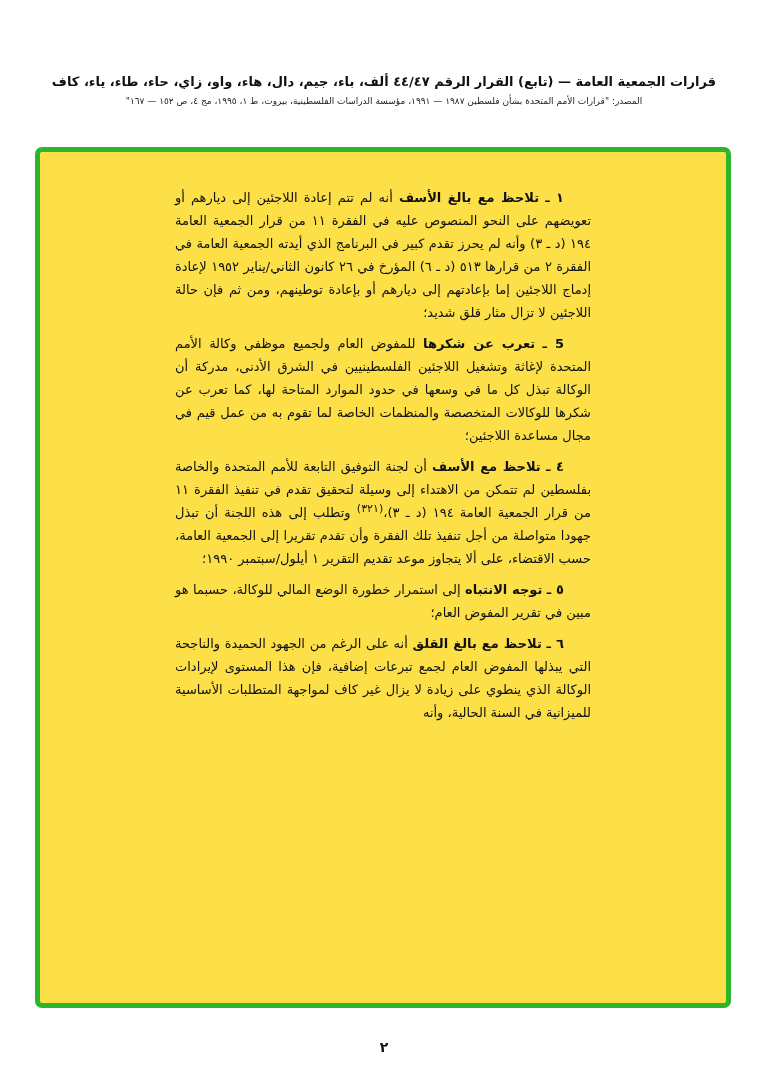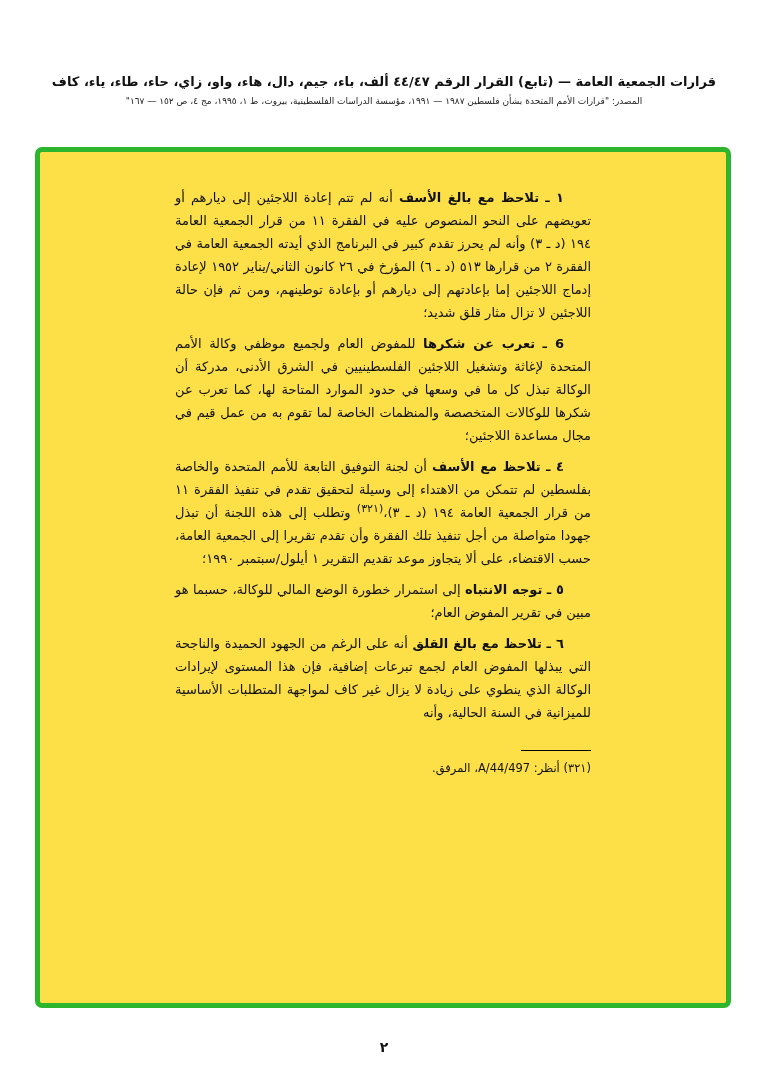--- a/index.html
+++ b/index.html
@@ -98,21 +98,21 @@
   <div class="green-box">
     <div class="text-column">
 
       <div class="para">
         <span class="num">١ ـ</span>
         <span class="lead">تلاحظ مع بالغ الأسف</span>
         <span class="txt">أنه لم تتم إعادة اللاجئين إلى ديارهم أو تعويضهم على النحو المنصوص عليه في الفقرة ١١ من قرار الجمعية العامة ١٩٤ (د ـ ٣) وأنه لم يحرز تقدم كبير في البرنامج الذي أيدته الجمعية العامة في الفقرة ٢ من قرارها ٥١٣ (د ـ ٦) المؤرخ في ٢٦ كانون الثاني/يناير ١٩٥٢ لإعادة إدماج اللاجئين إما بإعادتهم إلى ديارهم أو بإعادة توطينهم، ومن ثم فإن حالة اللاجئين لا تزال مثار قلق شديد؛</span><sup class="ref"></sup><span class="txt"></span>
       </div>
 
       <div class="para">
-        <span class="num">6 ـ</span>
+        <span class="num">5 ـ</span>
         <span class="lead">تعرب عن شكرها</span>
         <span class="txt">للمفوض العام ولجميع موظفي وكالة الأمم المتحدة لإغاثة وتشغيل اللاجئين الفلسطينيين في الشرق الأدنى، مدركة أن الوكالة تبذل كل ما في وسعها في حدود الموارد المتاحة لها، كما تعرب عن شكرها للوكالات المتخصصة والمنظمات الخاصة لما تقوم به من عمل قيم في مجال مساعدة اللاجئين؛</span><sup class="ref"></sup><span class="txt"></span>
       </div>
 
 
       <div class="para">
         <span class="num">٤ ـ</span>
         <span class="lead">تلاحظ مع الأسف</span>
         <span class="txt">أن لجنة التوفيق التابعة للأمم المتحدة والخاصة بفلسطين لم تتمكن من الاهتداء إلى وسيلة لتحقيق تقدم في تنفيذ الفقرة ١١ من قرار الجمعية العامة ١٩٤ (د ـ ٣)،</span><sup class="ref">(٣٢١)</sup><span class="txt"> وتطلب إلى هذه اللجنة أن تبذل جهودا متواصلة من أجل تنفيذ تلك الفقرة وأن تقدم تقريرا إلى الجمعية العامة، حسب الاقتضاء، على ألا يتجاوز موعد تقديم التقرير ١ أيلول/سبتمبر ١٩٩٠؛</span>
       </div>
@@ -122,23 +122,19 @@
         <span class="lead">توجه الانتباه</span>
         <span class="txt">إلى استمرار خطورة الوضع المالي للوكالة، حسبما هو مبين في تقرير المفوض العام؛</span><sup class="ref"></sup><span class="txt"></span>
       </div>
 
       <div class="para">
         <span class="num">٦ ـ</span>
         <span class="lead">تلاحظ مع بالغ القلق</span>
         <span class="txt">أنه على الرغم من الجهود الحميدة والناجحة التي يبذلها المفوض العام لجمع تبرعات إضافية، فإن هذا المستوى لإيرادات الوكالة الذي ينطوي على زيادة لا يزال غير كاف لمواجهة المتطلبات الأساسية للميزانية في السنة الحالية، وأنه</span><sup class="ref"></sup><span class="txt"></span>
       </div>
 
-      <div class="footnote-area">
-        <div class="footnote-rule"></div>
-        <div class="footnote">(٣٢١) أنظر: A/44/497، المرفق.</div>
-      </div>
 
     </div>
   </div>
 
   <div class="page-number">٢</div>
 
 </div>
 
 </body></html>

